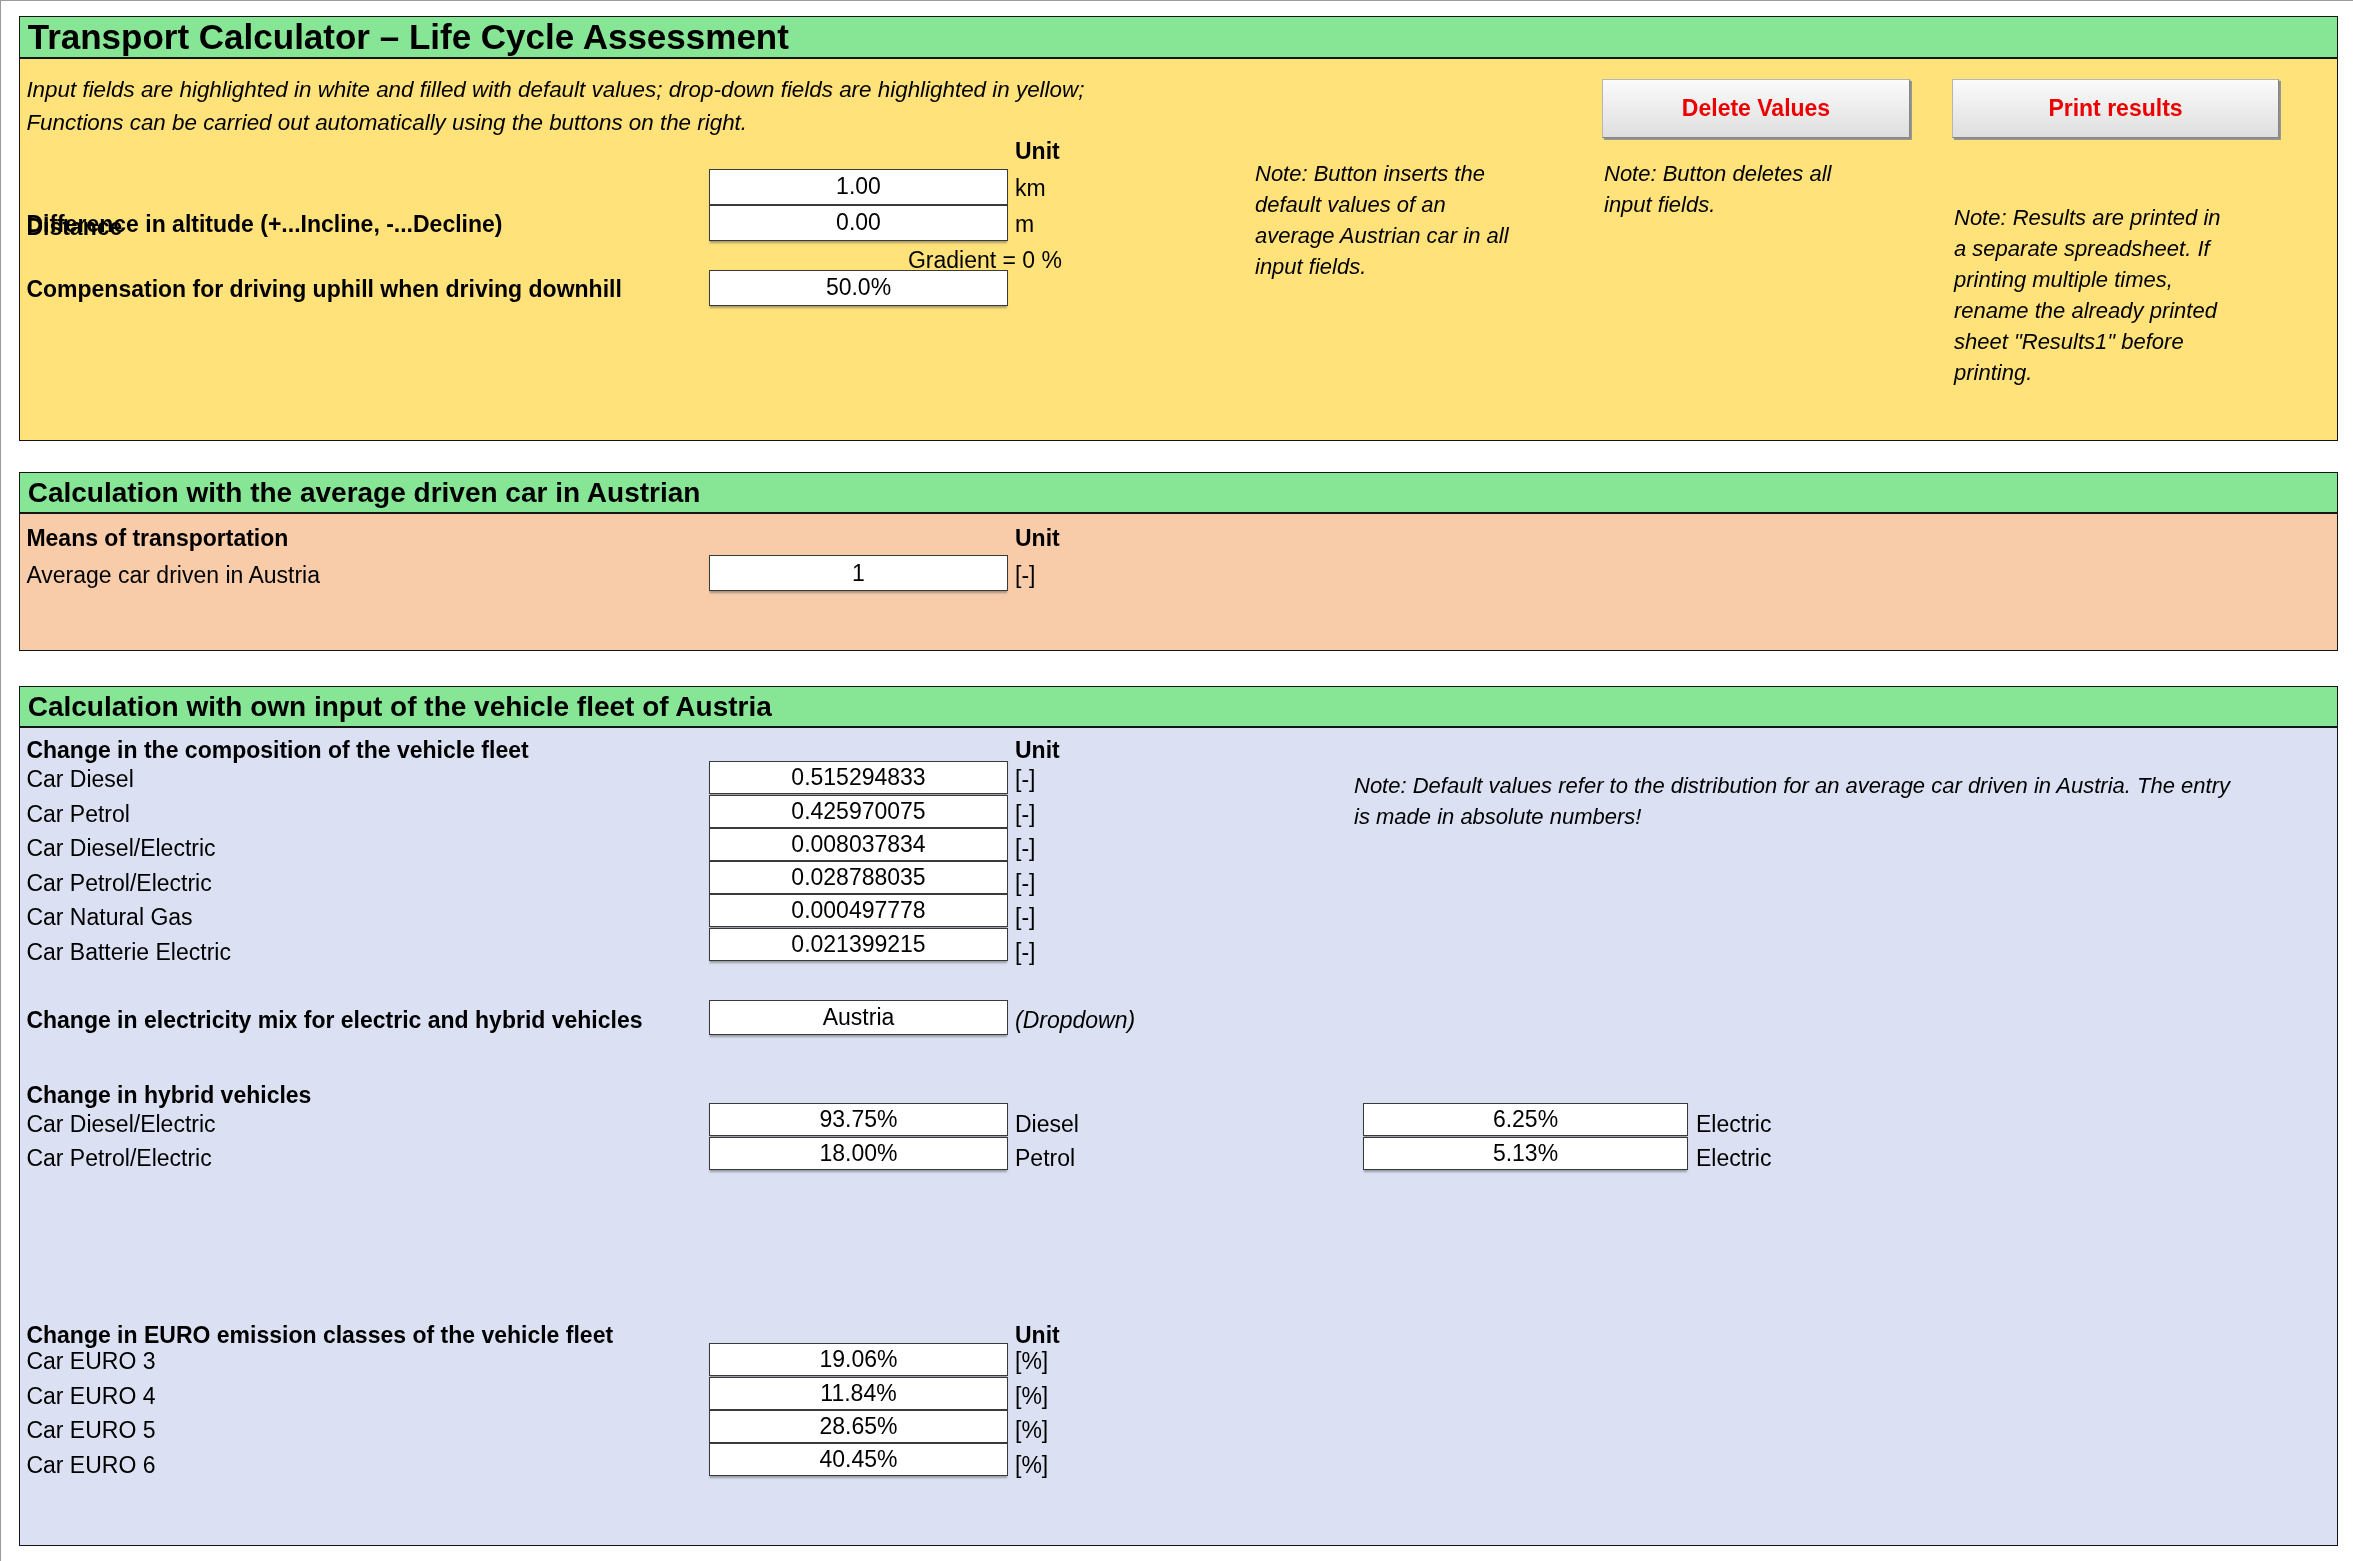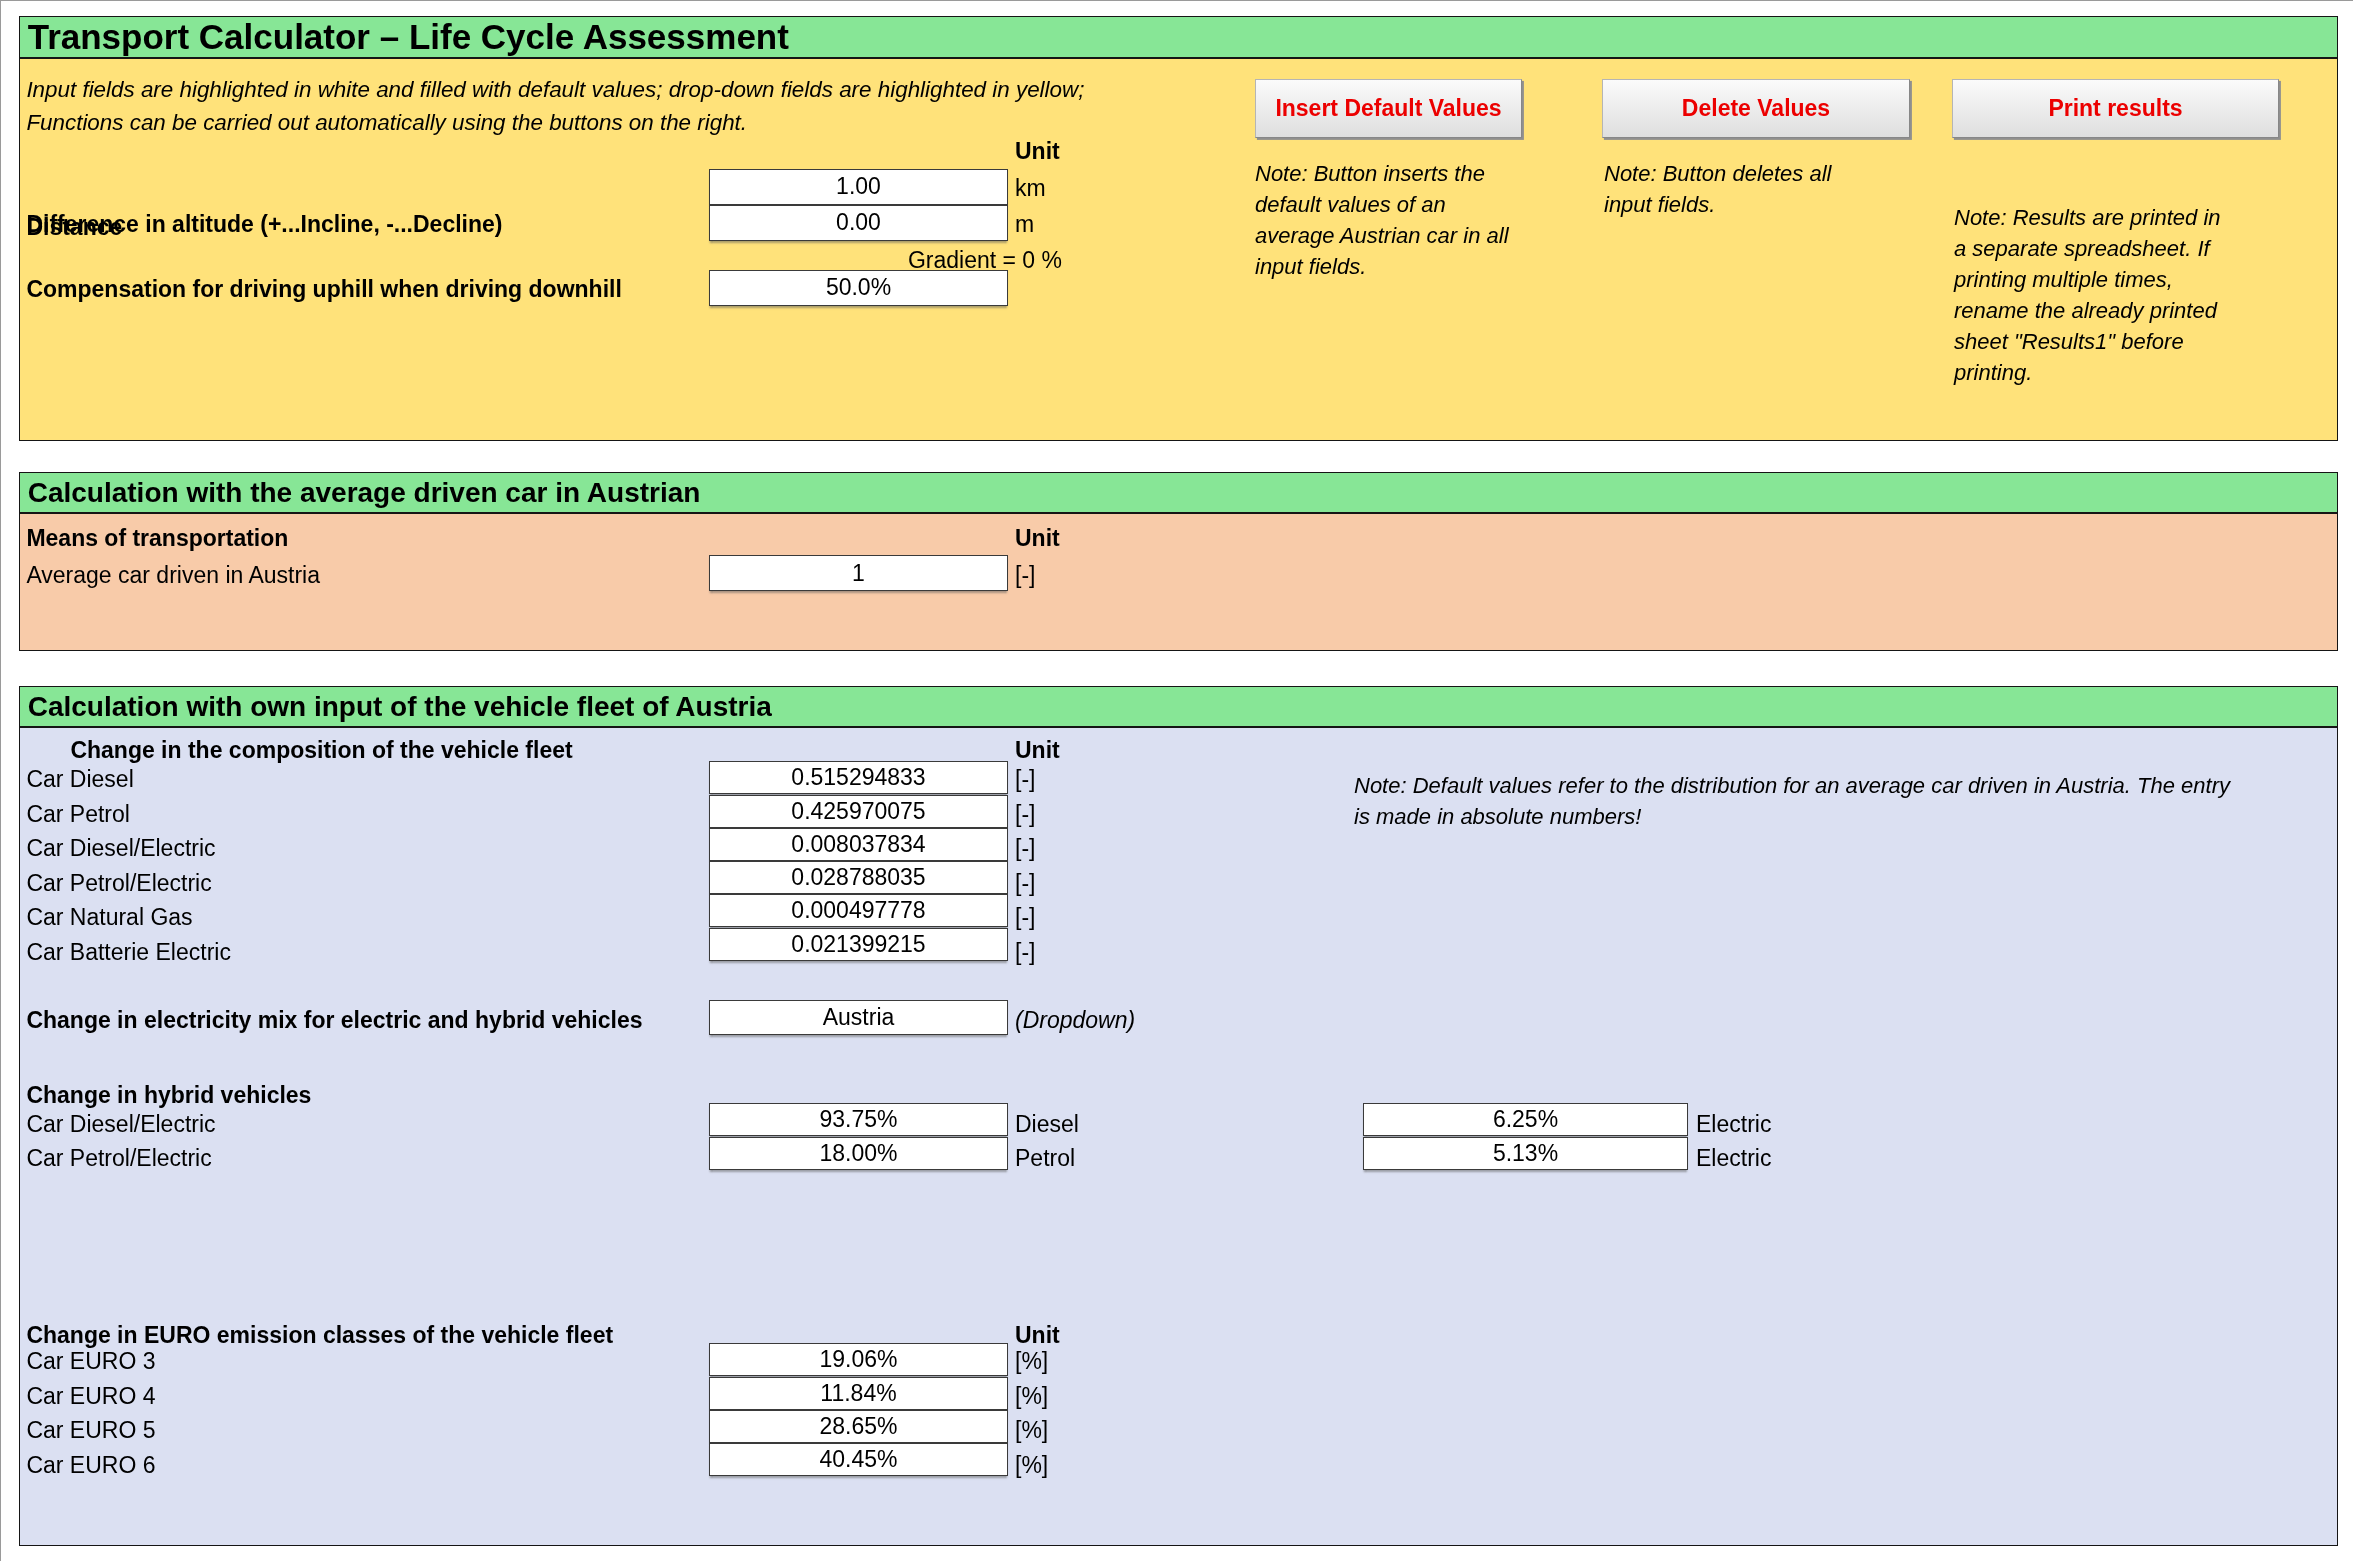--- a/index.html
+++ b/index.html
@@ -67,21 +67,20 @@
 
     <div class="lbl b" style="left:6.4px;top:145px;">Difference in altitude (+...Incline, -...Decline)</div>
     <div class="field" style="left:689px;top:138px;">0.00</div>
     <div class="lbl" style="left:995px;top:145px;">m</div>
 
     <div class="gradient">Gradient = 0 %</div>
 
     <div class="lbl b" style="left:6.4px;top:210px;">Compensation for driving uphill when driving downhill</div>
     <div class="field" style="left:689px;top:203px;">50.0%</div>
 
-    <div class="btn" style="left:1235px;top:12.8px;width:267px;">Insert Default Values</div>
     <div class="btn" style="left:1582px;top:12.8px;width:308px;">Delete Values</div>
     <div class="btn" style="left:1932px;top:12.8px;width:327px;">Print results</div>
 
     <div class="note" style="left:1235px;top:91px;width:281px;">Note: Button inserts the
 default values of an
 average Austrian car in all
 input fields.</div>
     <div class="note" style="left:1584px;top:91px;width:301px;">Note: Button deletes all
 input fields.</div>
     <div class="note" style="left:1934px;top:91px;width:333px;margin-top:44px;">Note: Results are printed in
@@ -102,21 +101,21 @@
     <div class="lbl" style="left:6.4px;top:49px;">Average car driven in Austria</div>
     <div class="field" style="left:689px;top:41px;">1</div>
     <div class="lbl" style="left:995px;top:49px;">[-]</div>
   </div>
 </div>
 
 <div class="sec" id="sec3">
   <div class="sec-header">Calculation with own input of the vehicle fleet of Austria</div>
   <div id="sec3-body">
 
-    <div class="lbl b" style="left:6.4px;top:10.2px;margin-left:44px;">Change in the composition of the vehicle fleet</div>
+    <div class="lbl b" style="left:6.4px;top:10.2px;">Change in the composition of the vehicle fleet</div>
     <div class="lbl b" style="left:995px;top:10.2px;">Unit</div>
 
     <div class="lbl" style="left:6.4px;top:39px;">Car Diesel</div>
     <div class="field h52" style="left:689px;top:33px;">0.515294833</div>
     <div class="lbl" style="left:995px;top:39px;">[-]</div>
 
     <div class="lbl" style="left:6.4px;top:74px;">Car Petrol</div>
     <div class="field h52" style="left:689px;top:67px;">0.425970075</div>
     <div class="lbl" style="left:995px;top:74px;">[-]</div>
 

